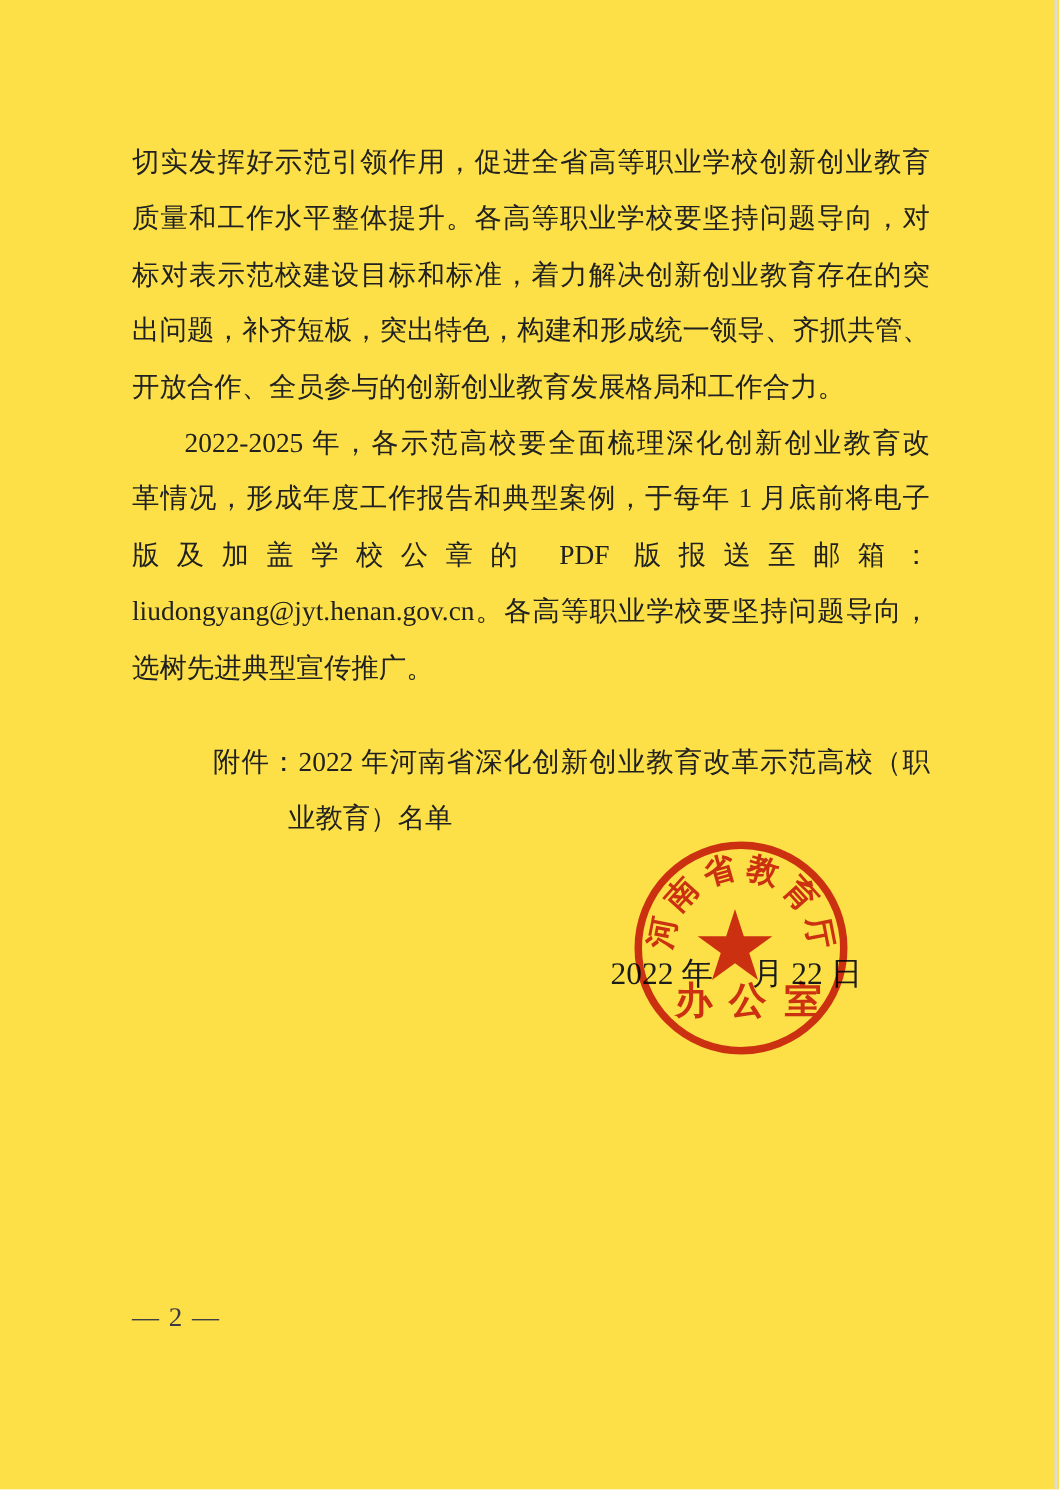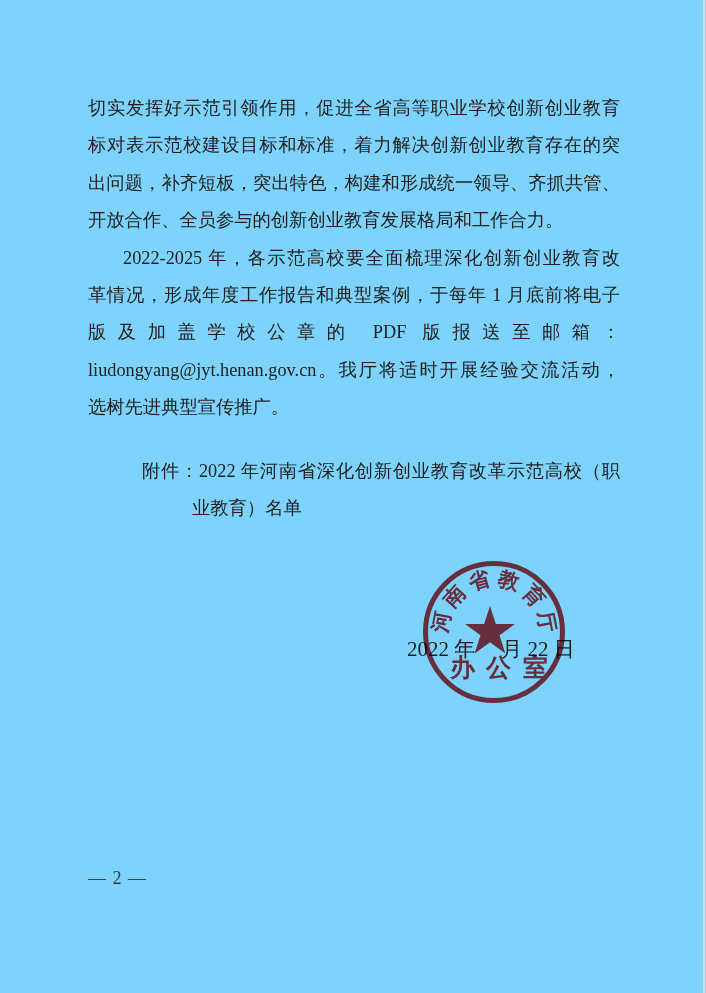--- a/index.html
+++ b/index.html
@@ -1,20 +1,20 @@
 <!DOCTYPE html>
 <html><head>
 <meta charset="utf-8">
 <style>
   html, body { margin: 0; padding: 0; background: #ffffff; }
   .page {
     position: relative;
     width: 706px;
     height: 993px;
-    background: #7dd3fc;
+    background: #fde047;
     font-family: "Liberation Serif", "DejaVu Serif", serif;
     overflow: hidden;
   }
   
   .content {
     position: absolute;
     left: 88px;
     top: 90px;
     width: 532px;
     font-size: 18.3px;
@@ -107,29 +107,30 @@
   }
 </style>
 </head>
 <body>
 
 <div class="page">
 
   <div class="content">
     <div class="para" id="para-0">
         <div class="line">切实发挥好示范引领作用，促进全省高等职业学校创新创业教育</div>
+        <div class="line">质量和工作水平整体提升。各高等职业学校要坚持问题导向，对</div>
         <div class="line">标对表示范校建设目标和标准，着力解决创新创业教育存在的突</div>
         <div class="line">出问题，补齐短板，突出特色，构建和形成统一领导、齐抓共管、</div>
         <div class="line last">开放合作、全员参与的创新创业教育发展格局和工作合力。</div>
       </div>
     <div class="para" id="para-1">
         <div class="line">2022-2025 年，各示范高校要全面梳理深化创新创业教育改</div>
         <div class="line">革情况，形成年度工作报告和典型案例，于每年 1 月底前将电子</div>
         <div class="line">版及加盖学校公章的 PDF 版报送至邮箱：</div>
-        <div class="line">liudongyang@jyt.henan.gov.cn。我厅将适时开展经验交流活动，</div>
+        <div class="line">liudongyang@jyt.henan.gov.cn。各高等职业学校要坚持问题导向，</div>
         <div class="line last">选树先进典型宣传推广。</div>
       </div>
     <div class="para" id="para-2">
         <div class="line">附件：2022 年河南省深化创新创业教育改革示范高校（职</div>
         <div class="line last">业教育）名单</div>
       </div>
   </div>
 
   <div class="date-line">
     <span>2022 年</span><span class="date-gap"></span><span>月 22 日</span>

